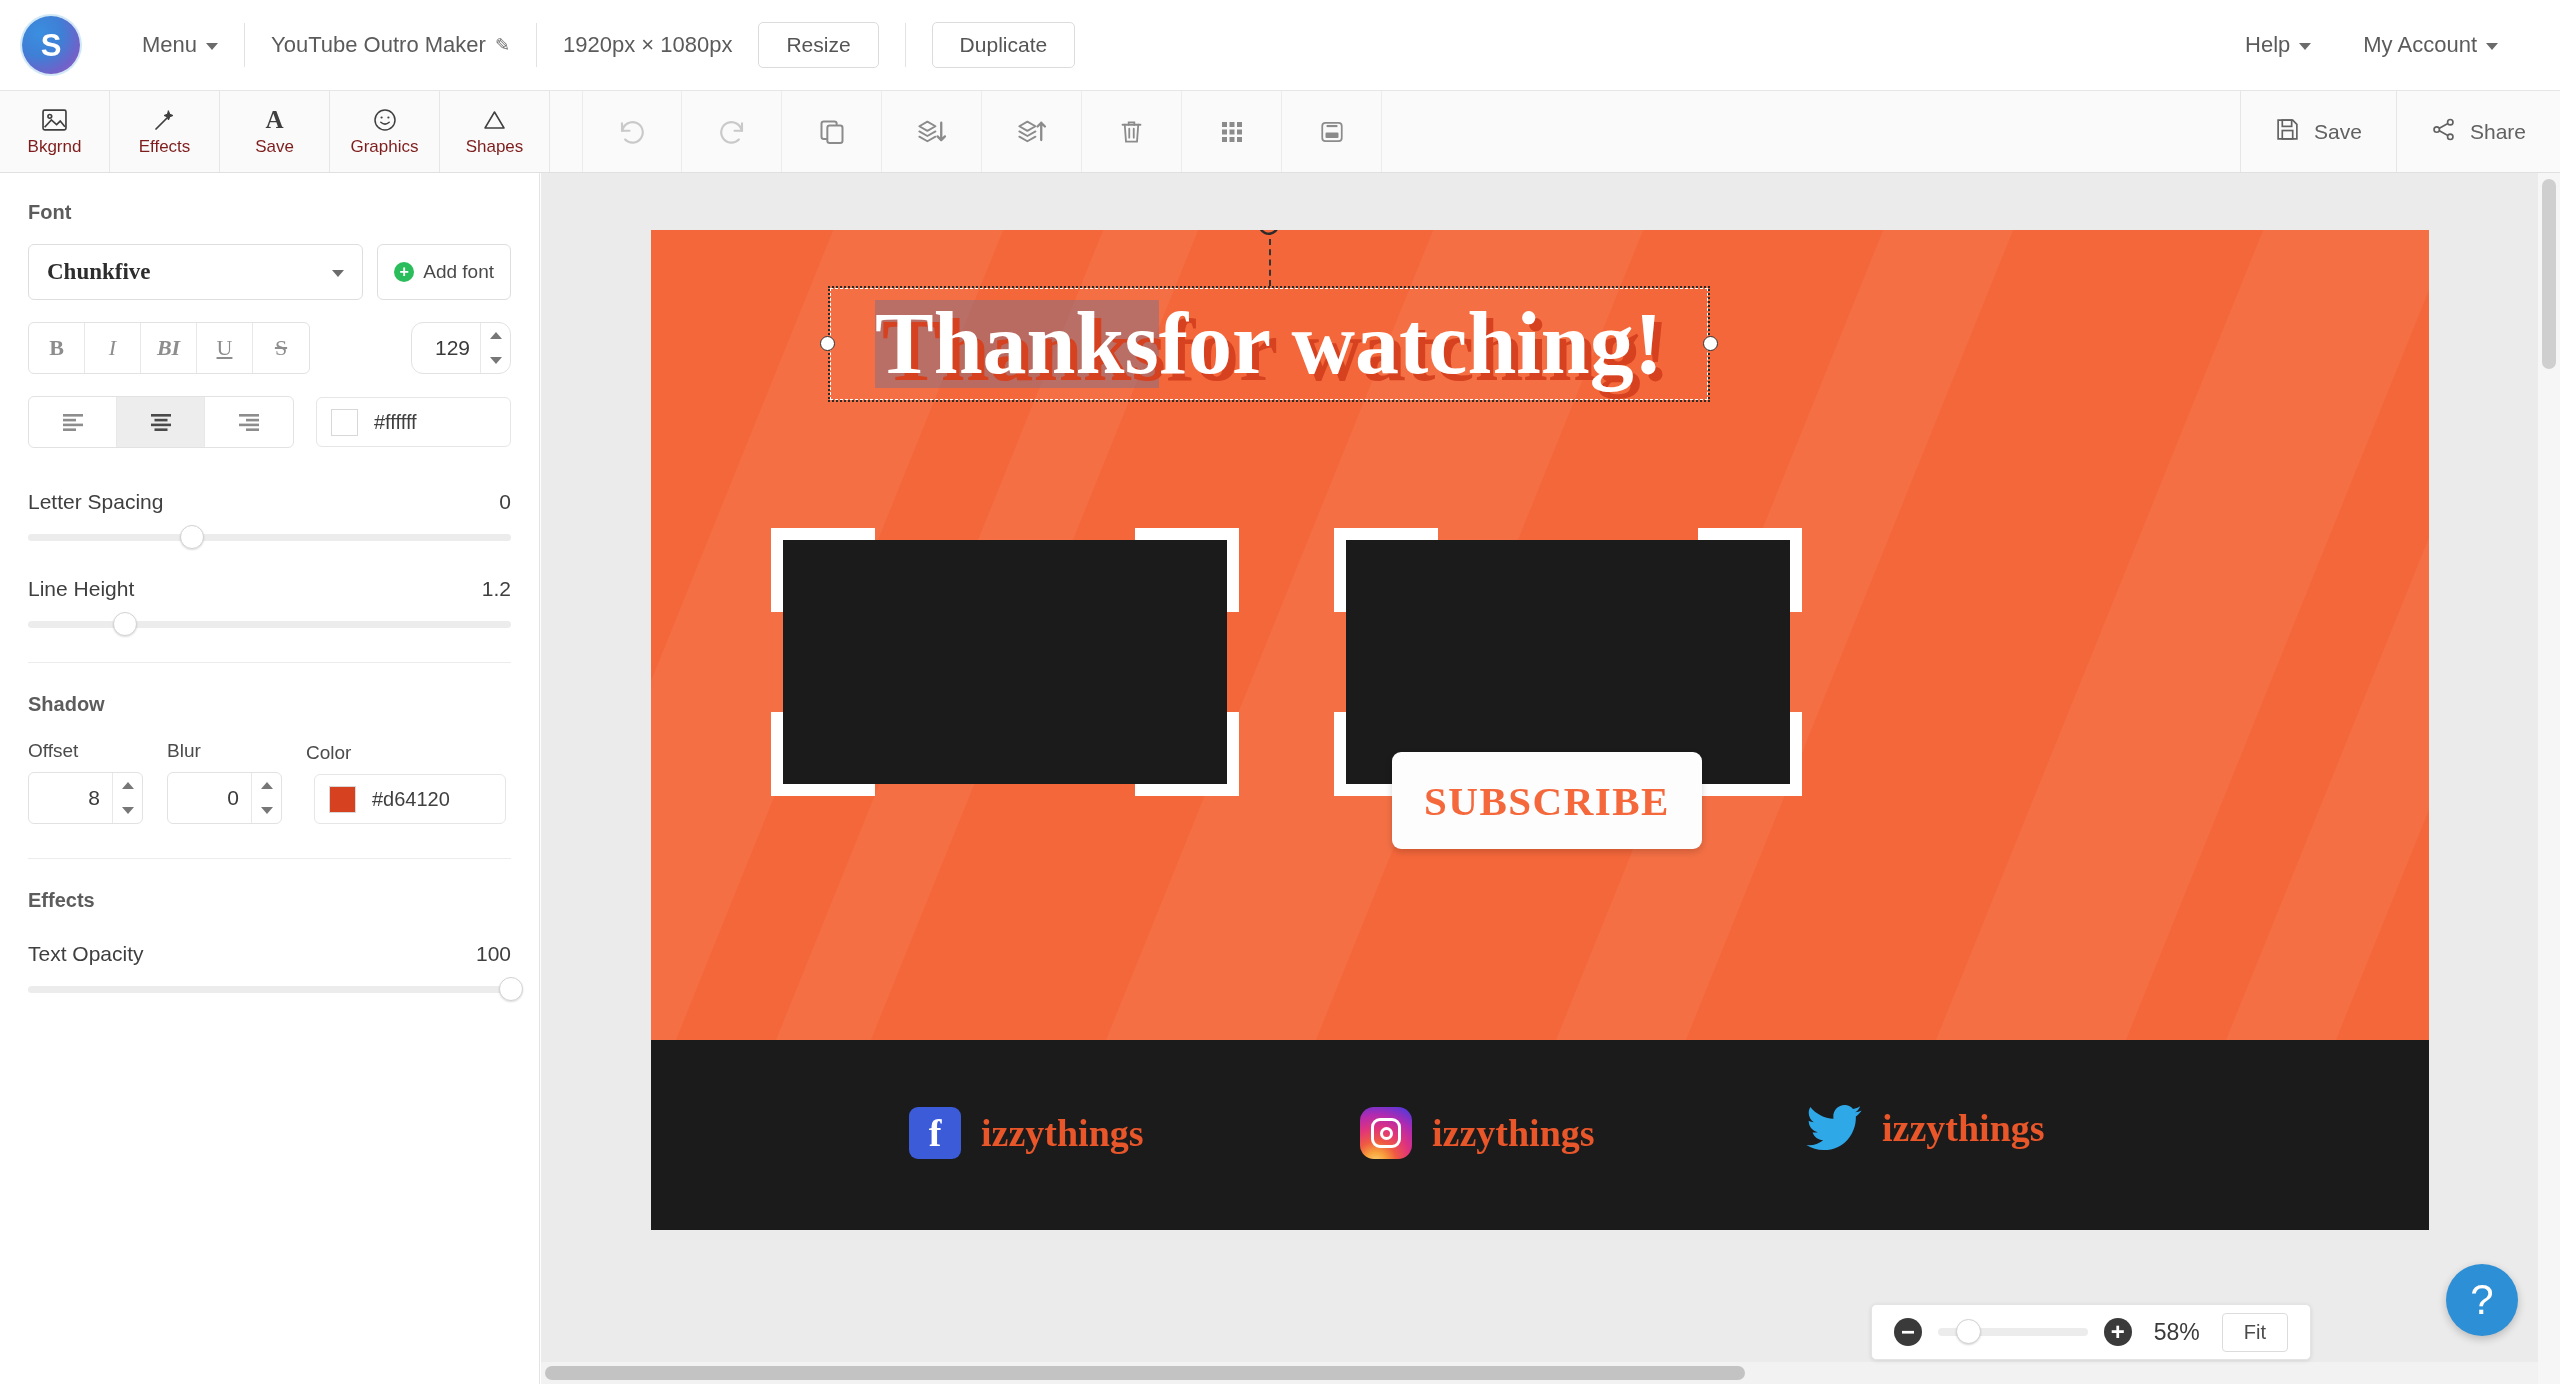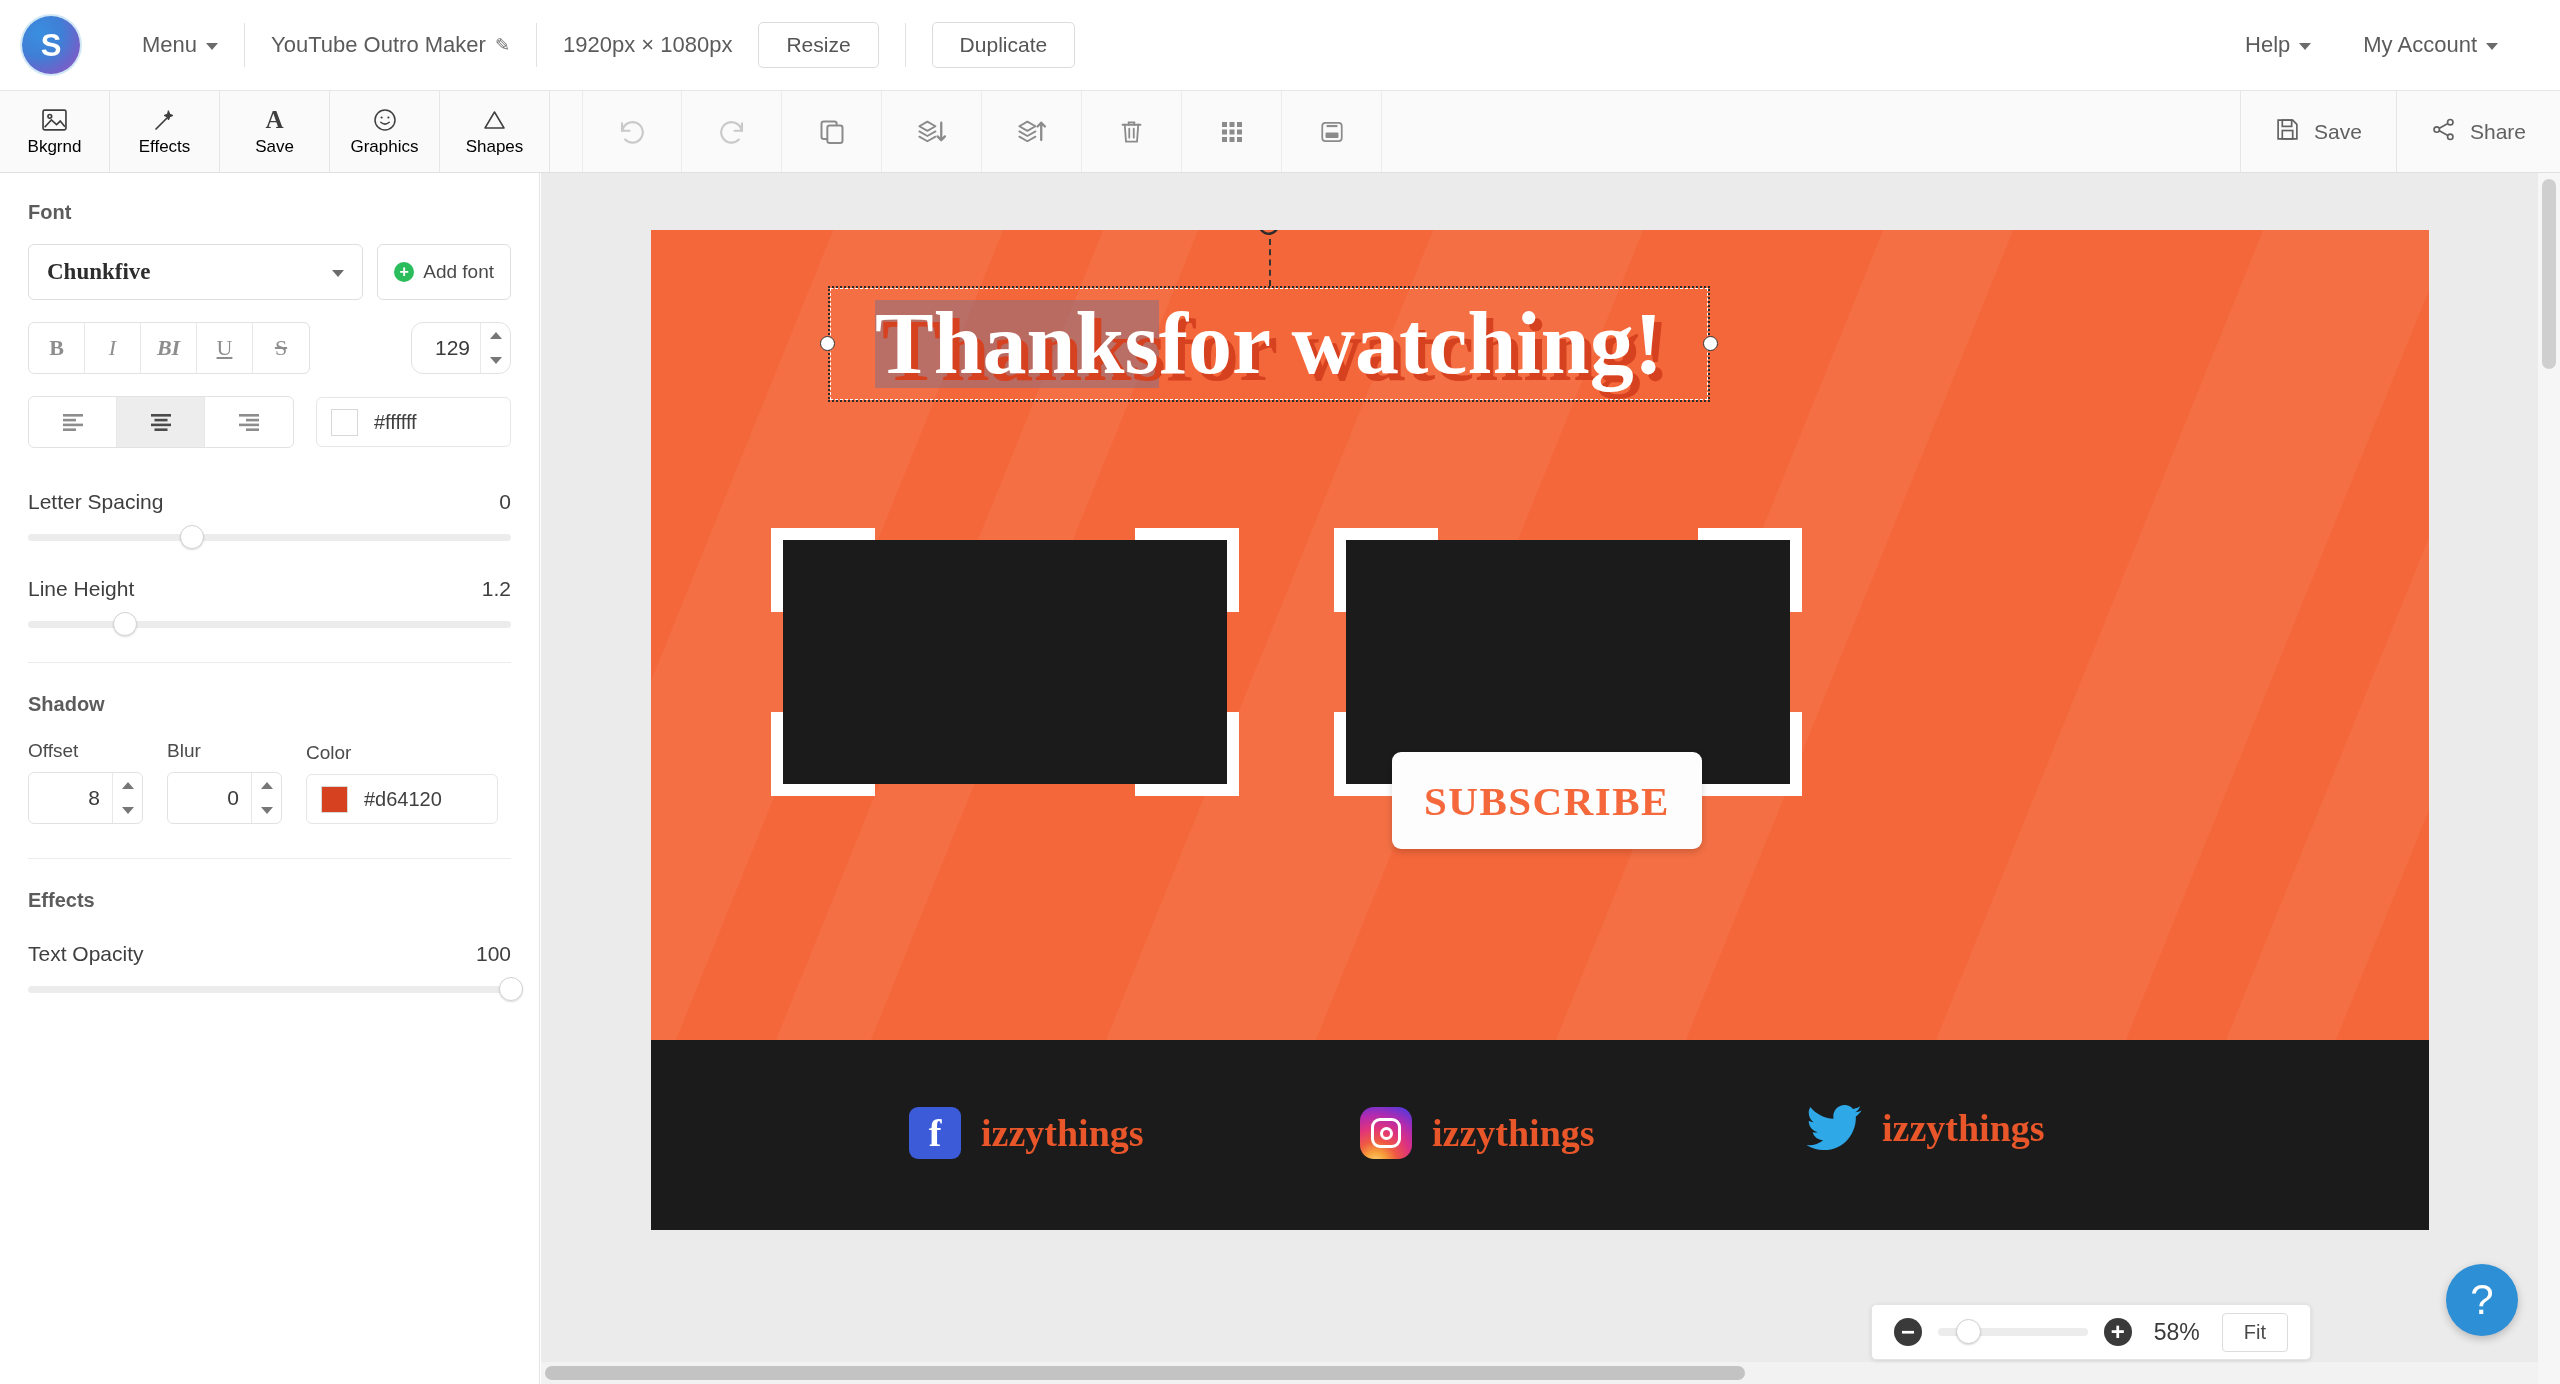--- a/index.html
+++ b/index.html
@@ -48,21 +48,21 @@
   #toolbar {
     position:absolute; left:0; top:91px; width:2560px; height:82px;
     background:#fafafa; border-bottom:1px solid #e0e0e0; display:flex; align-items:stretch;
   }
   .tool-tab {
     width:110px; display:flex; flex-direction:column; align-items:center; justify-content:center;
     gap:4px; border-right:1px solid #e6e6e6; cursor:pointer; background:#fafafa;
   }
   .tool-tab:first-child { border-left:0; }
   .tool-tab .ic { height:26px; display:flex; align-items:center; justify-content:center; color:#3f3f3f; }
-  .tool-tab .lb { font-size:17px; color:#000000; }
+  .tool-tab .lb { font-size:17px; color:#7f1d1d; }
 
   #tb-actions { display:flex; align-items:stretch; margin-left:32px; }
   .tb-ic {
     width:100px; display:flex; align-items:center; justify-content:center;
     border-right:1px solid #ececec; cursor:pointer; color:#8b8b8b;
   }
   .tb-ic.first { border-left:1px solid #ececec; }
   .tb-ic.disabled { color:#c9c9c9; cursor:default; }
 
   #tb-right { margin-left:auto; display:flex; align-items:stretch; }
@@ -536,21 +536,21 @@
               <i class="up-ar"></i>
             </div>
           <div>
               <i class="dn-ar"></i>
             </div>
         </div>
       </div>
     </div>
     <div>
       <div class="mini-label">Color</div>
-      <div class="color-box" style="margin-left:0;width:192px;">
+      <div class="color-box" style="margin-left:8px;width:192px;">
         <span class="swatch" id="shadow-swatch" style="background: rgb(214, 65, 32);"></span>
         <span class="hex">#d64120</span>
       </div>
     </div>
   </div>
 
   <div class="divider"></div>
 
   <div class="sec-title" style="margin-top:30px;">Effects</div>
 

